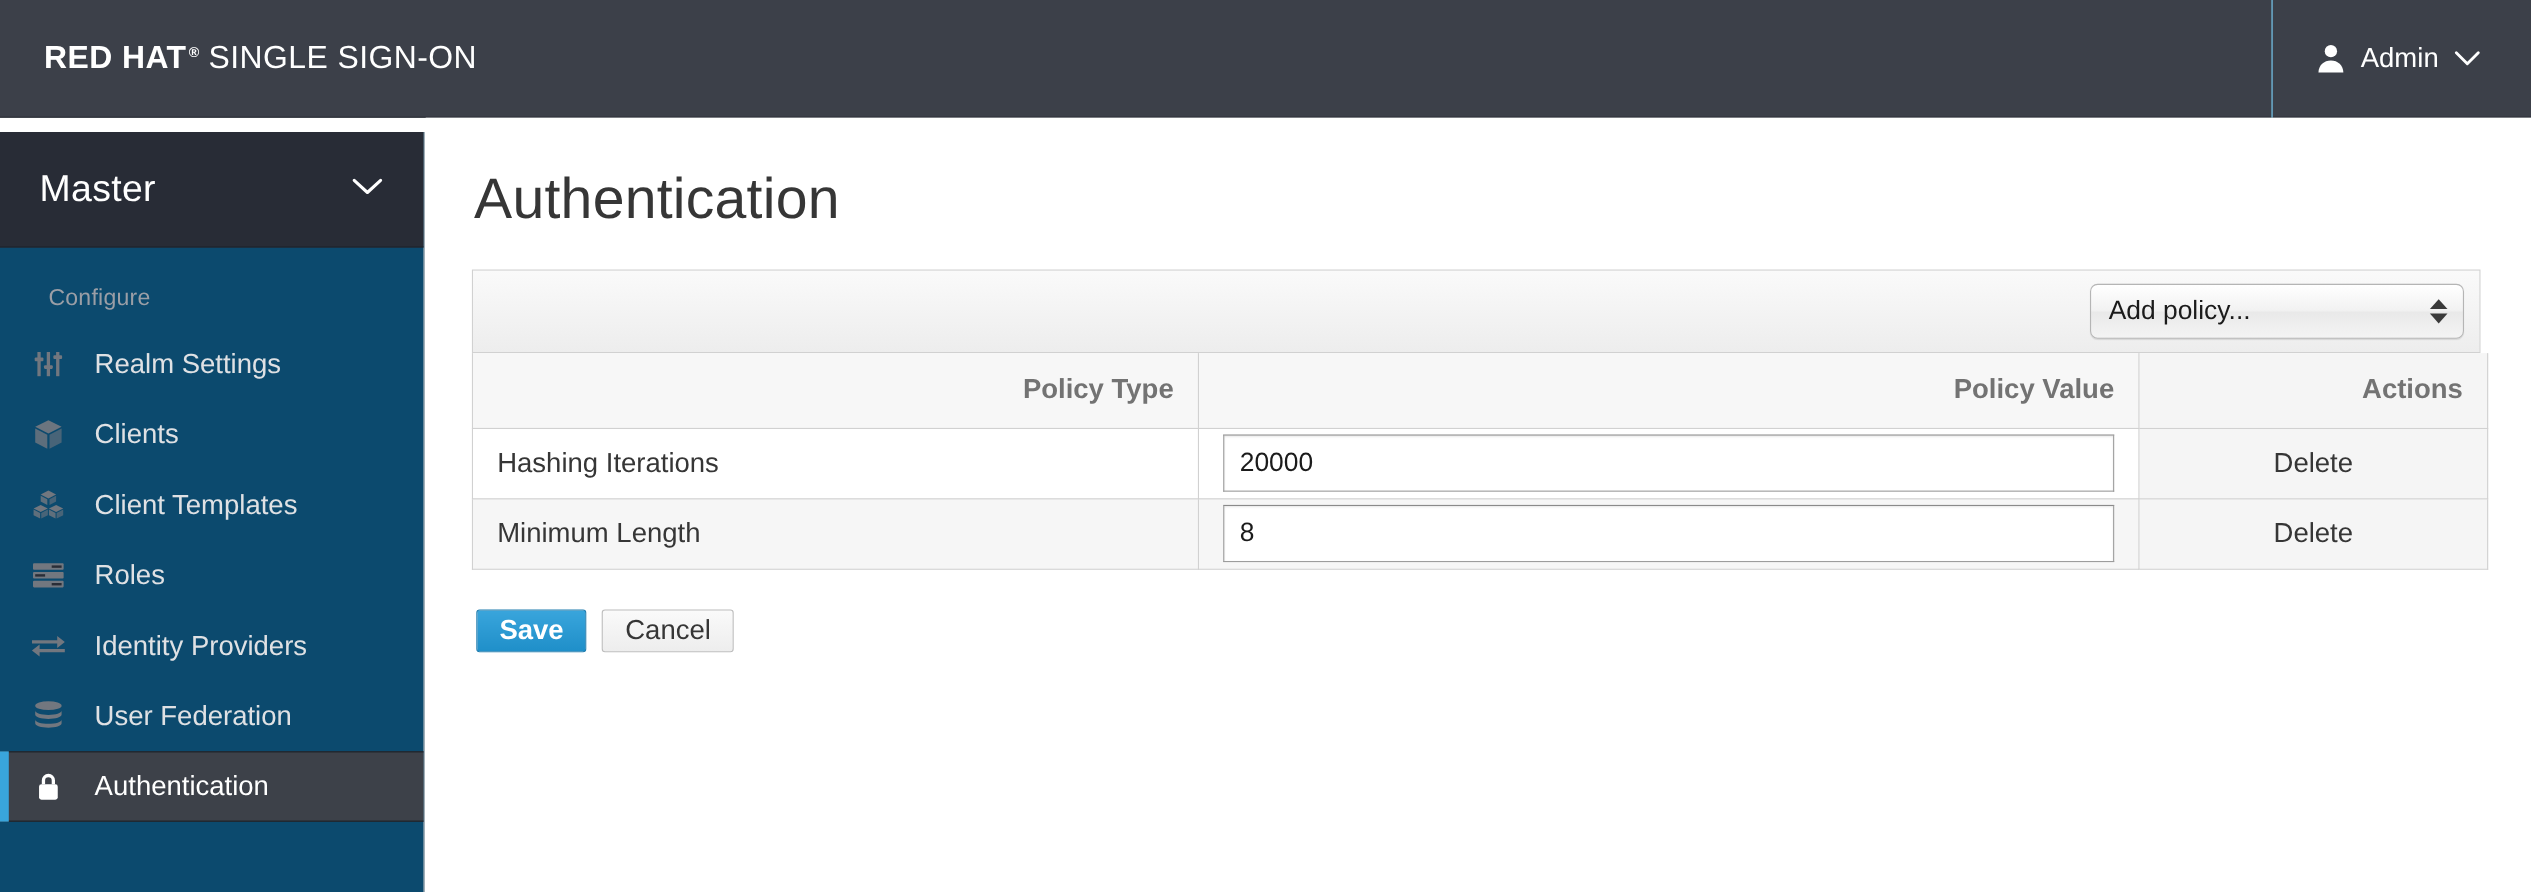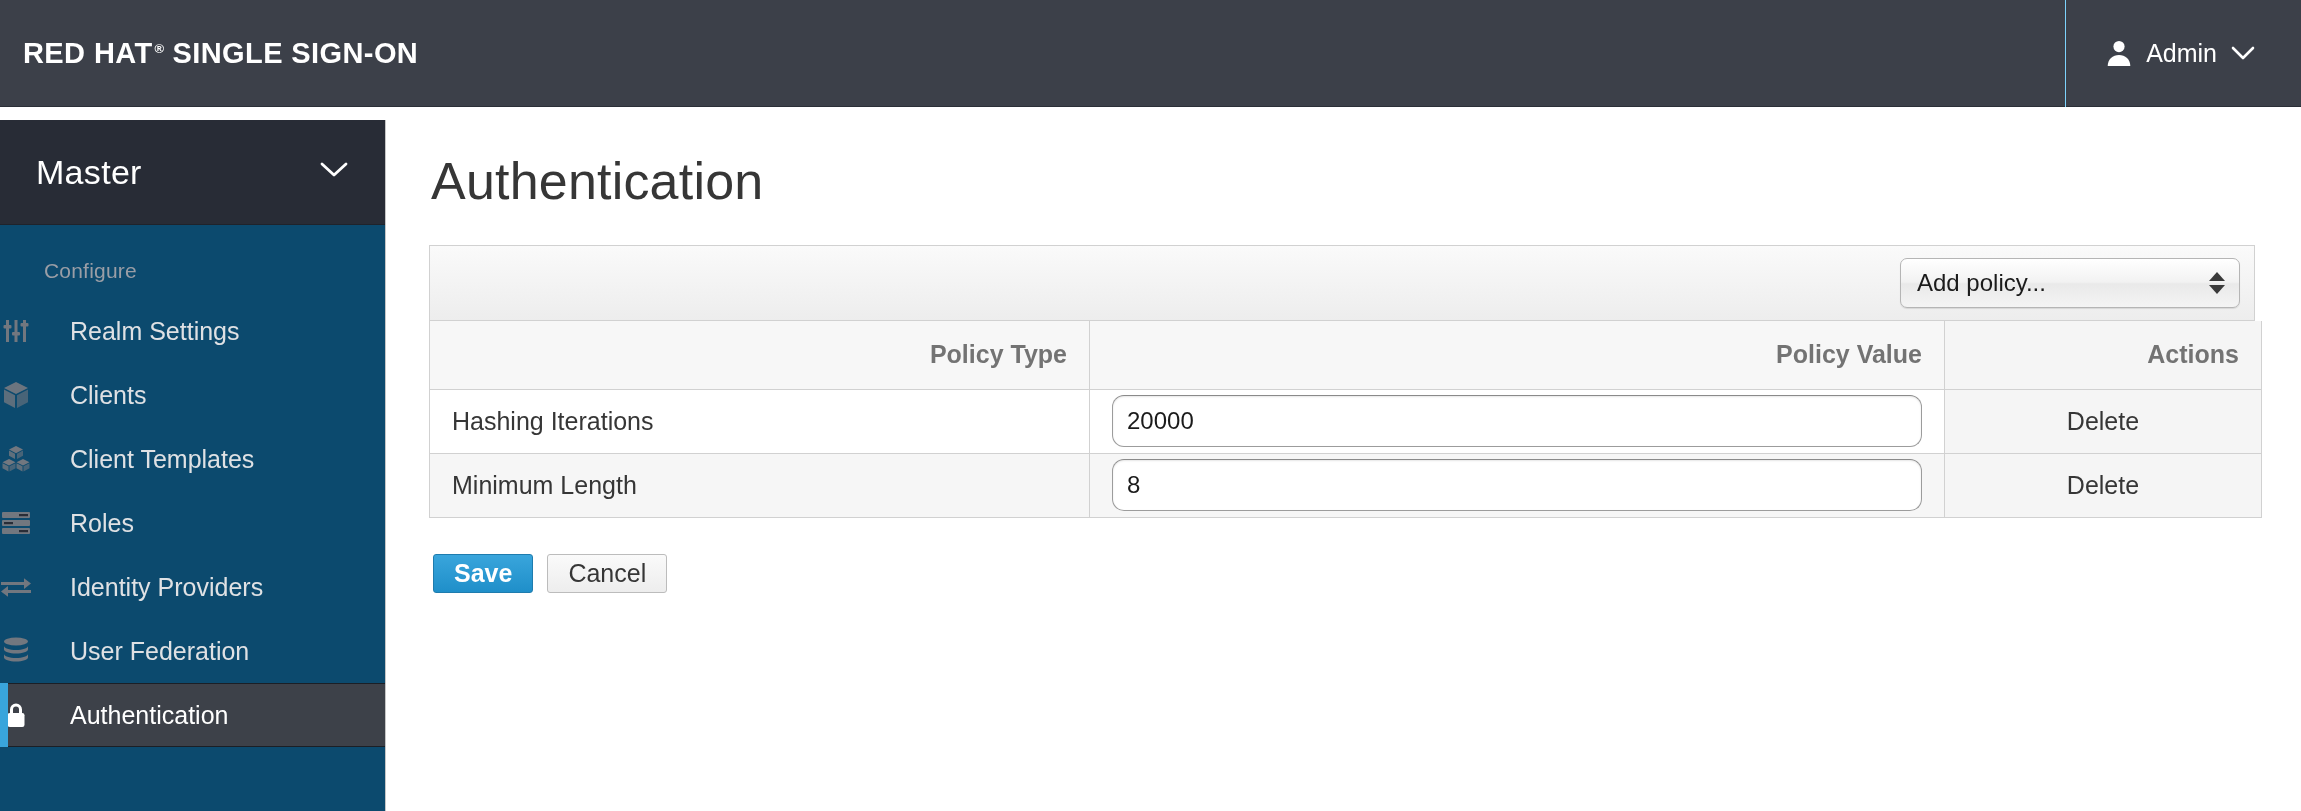--- a/index.html
+++ b/index.html
@@ -17,29 +17,29 @@
 
   
   .topbar {
     position: absolute; top: 0; left: 0;
     width: 2301px; height: 107px;
     background: #3c4049;
     display: flex; align-items: center;
     border-bottom: 1px solid #2b2f37;
   }
   .brand {
-    margin-left: 23px;
+    margin-left: 40px;
     color: #ffffff;
     font-size: 29px;
     letter-spacing: 0.4px;
     white-space: nowrap;
     display: flex; align-items: baseline;
   }
   .brand-bold { font-weight: 700; }
-  .brand-reg  { font-weight: 700; margin-left: 8px; }
+  .brand-reg  { font-weight: 400; margin-left: 8px; }
   .brand-reg-mark { font-size: 13px; position: relative; top: -10px; font-weight: 700; margin-left: 2px;}
 
   .topbar-right {
     margin-left: auto;
     height: 107px;
     display: flex; align-items: center;
     padding: 0 46px 0 40px;
     border-left: 1px solid #7dd3fc;
   }
   .user-menu {
@@ -73,26 +73,25 @@
   .nav-section-title {
     color: #9a9ea6;
     font-size: 21px;
     padding: 34px 0 16px 44px;
     letter-spacing: 0.2px;
   }
   .nav-list { list-style: none; margin: 0; padding: 0; }
   .nav-item {
     display: flex; align-items: center;
     height: 64px;
-    padding-left: 40px;
+    padding-left: 68px;
     cursor: pointer;
     color: #dfe1e4;
     font-size: 25px;
     position: relative;
-    gap: 12px;
   }
   .nav-item .nav-icon {
     width: 40px; margin-left: -44px; margin-right: 22px;
     display: flex; align-items: center; justify-content: center;
     color: #72777f;
   }
   .nav-item.active {
     background: #3d4149;
     color: #ffffff;
     border-top: 1px solid #1b1f26;
@@ -211,21 +210,21 @@
   }
   .col-type   { width: 660px; }
   .col-value  { width: 855px; }
   .col-action { width: 317px; }
 
   .cell-input {
     width: 100%;
     height: 52px;
     border: 1px solid #9c9c9c;
     border-top-color: #8a8a8a;
-    border-radius: 12px;
+    border-radius: 0;
     padding: 0 14px;
     font-size: 24px;
     color: #1b1b1b;
     background: #ffffff;
     font-family: "Liberation Sans", sans-serif;
     box-shadow: inset 0 1px 2px rgba(0,0,0,0.10);
   }
   td.col-value-cell { padding: 0 16px; }
 
   .delete-link {

